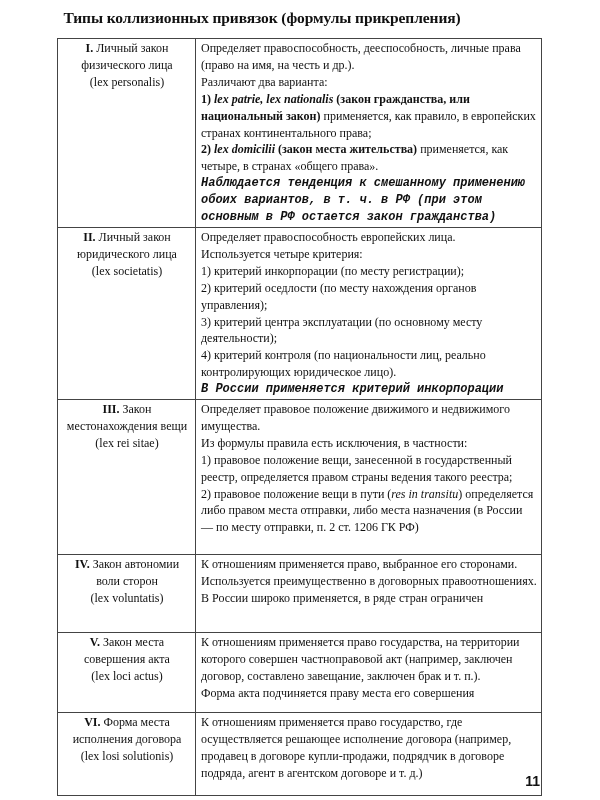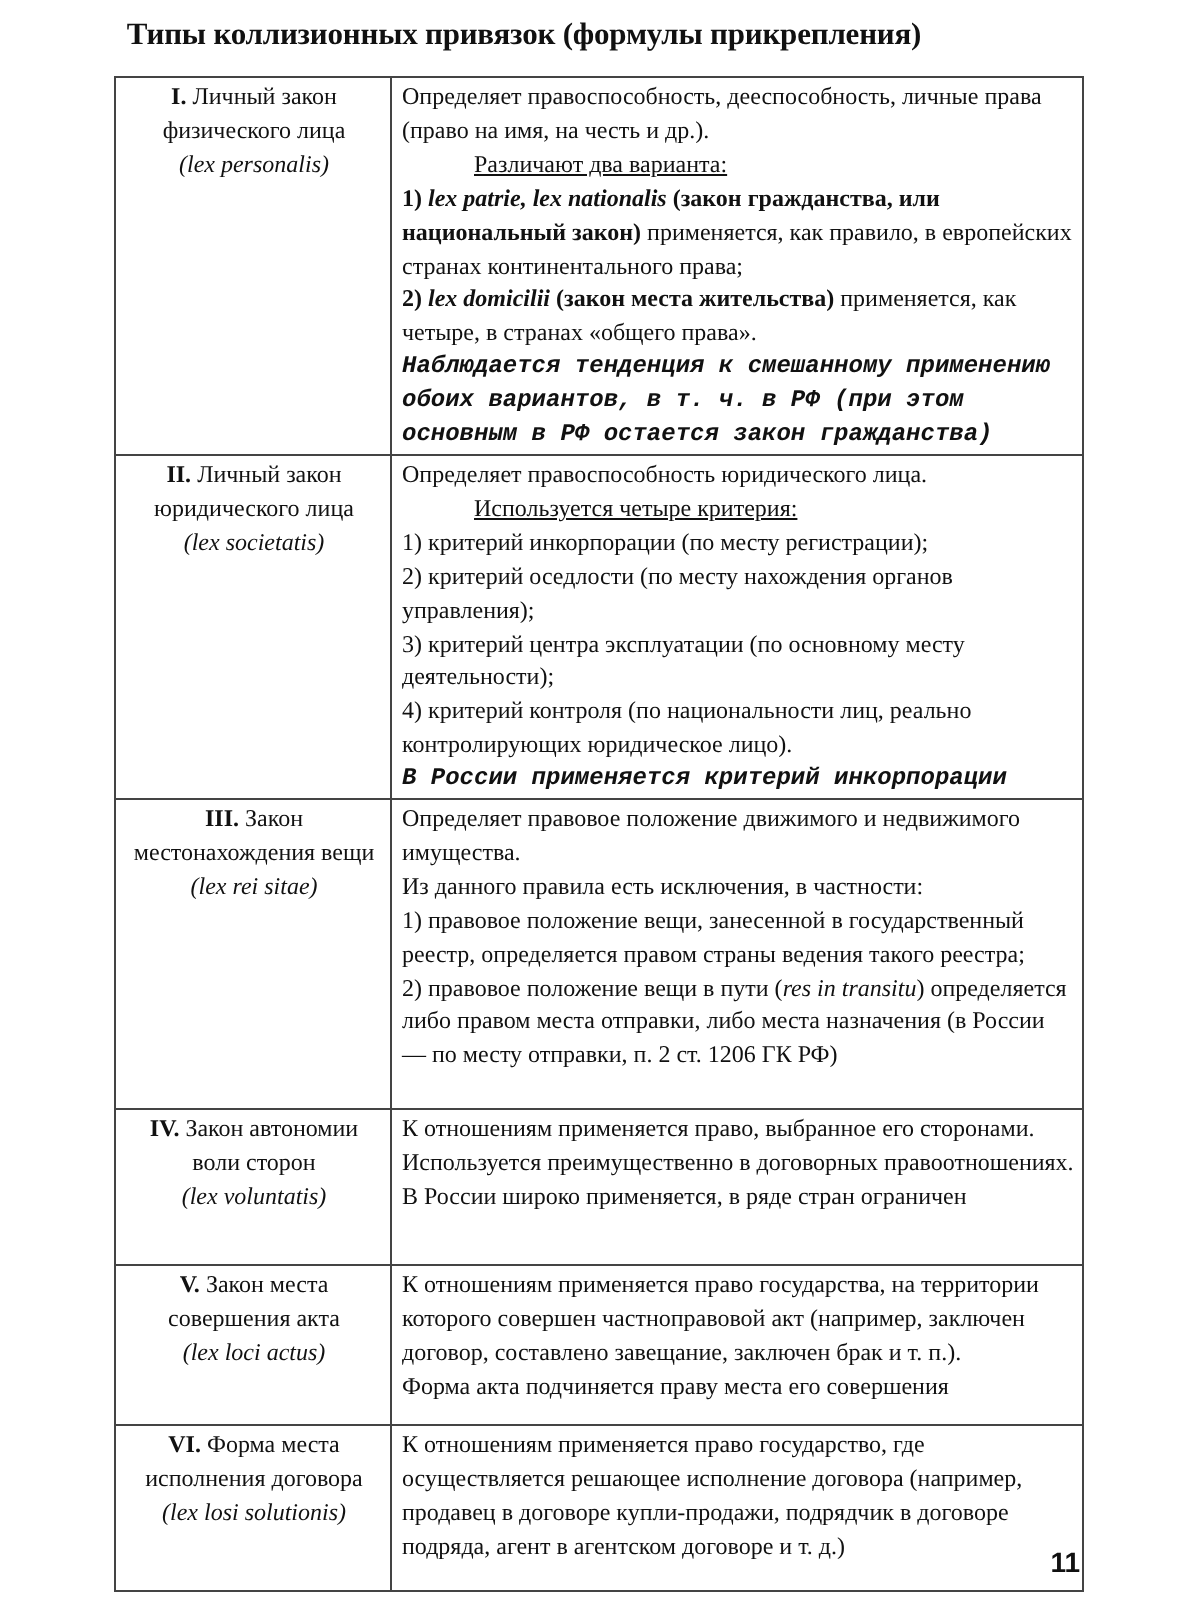--- a/index.html
+++ b/index.html
@@ -7,22 +7,22 @@
            font-family: "Liberation Serif", "DejaVu Serif", serif; color: #111; }
     .title { position: absolute; top: 9px; left: 0; width: 524px; text-align: center;
              font-weight: bold; font-size: 15.5px; letter-spacing: -0.1px; }
     table.main { position: absolute; top: 38px; left: 57px; width: 485px;
                  border-collapse: collapse; table-layout: fixed; }
     table.main td { border: 1.3px solid #444; vertical-align: top; font-size: 12px;
                     line-height: 16.9px; padding: 1px 4px 1px 5px; }
     td.left { width: 128px; text-align: center; }
     td.right { padding-left: 5px; }
     .rn { font-weight: bold; }
-    .latin { font-style: italic; }
-    .u { text-decoration: underline; display: block; margin-left: 36px; }
+    .latin { }
+    .u { display: block; }
     .bi { font-weight: bold; font-style: italic; display: block; font-family: Liberation Mono, monospace; }
     .b { font-weight: bold; }
     .i { font-style: italic; }
     .line { display: block; }
     .pagenum { position: absolute; right: 60px; top: 773px; font-family: "Liberation Sans", sans-serif;
                font-weight: bold; font-size: 14px; text-align: right; }
   </style>
 </head>
 <body>
 
@@ -46,39 +46,39 @@
     </td>
   </tr>
 
   <tr style="height:158px">
     <td class="left">
       <span class="rn">II.</span>
       <span>Личный закон юридического лица</span><br>
       <span class="latin">(lex societatis)</span>
     </td>
     <td class="right">
-      <span class="line">Определяет правоспособность юридического лица.</span>
+      <span class="line">Определяет правоспособность европейских лица.</span>
       <span class="u">Используется четыре критерия:</span>
       <span class="line">1) критерий инкорпорации (по месту регистрации);</span>
       <span class="line">2) критерий оседлости (по месту нахождения органов управления);</span>
       <span class="line">3) критерий центра эксплуатации (по основному месту деятельности);</span>
       <span class="line">4) критерий контроля (по национальности лиц, реально контролирующих юридическое лицо).</span>
       <span class="bi">В России применяется критерий инкорпорации</span>
     </td>
   </tr>
 
   <tr style="height:155px">
     <td class="left">
       <span class="rn">III.</span>
       <span>Закон местонахождения вещи</span><br>
       <span class="latin">(lex rei sitae)</span>
     </td>
     <td class="right">
       <span class="line">Определяет правовое положение движимого и недвижимого имущества.</span>
-      <span class="line">Из данного правила есть исключения, в частности:</span>
+      <span class="line">Из формулы правила есть исключения, в частности:</span>
       <span class="line">1) правовое положение вещи, занесенной в государственный реестр, определяется правом страны ведения такого реестра;</span>
       <span class="line"><span>2) правовое положение вещи в пути (</span><span class="i">res in transitu</span><span>) определяется  либо правом места отправки, либо места назначения (в России — по месту отправки, п. 2 ст. 1206 ГК РФ)</span></span>
     </td>
   </tr>
 
   <tr style="height:78px">
     <td class="left">
       <span class="rn">IV.</span>
       <span>Закон автономии воли сторон</span><br>
       <span class="latin">(lex voluntatis)</span>

